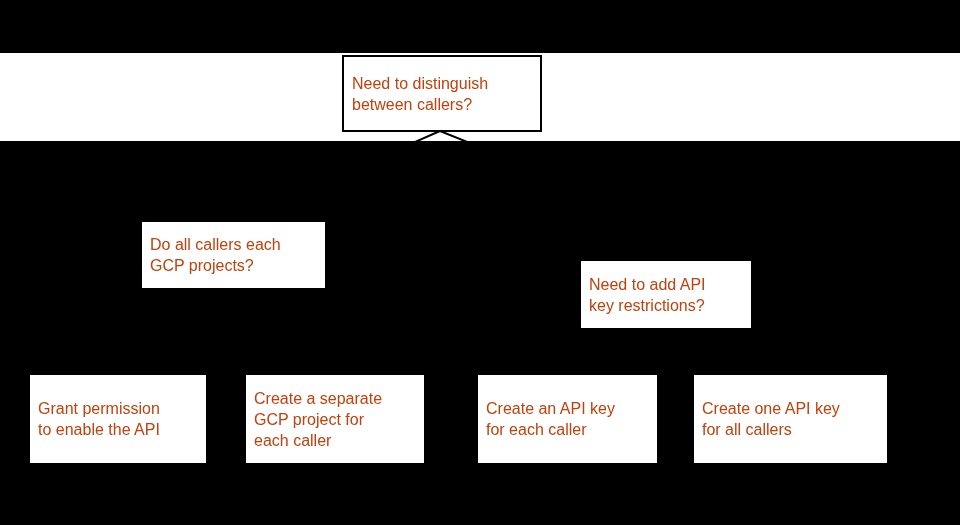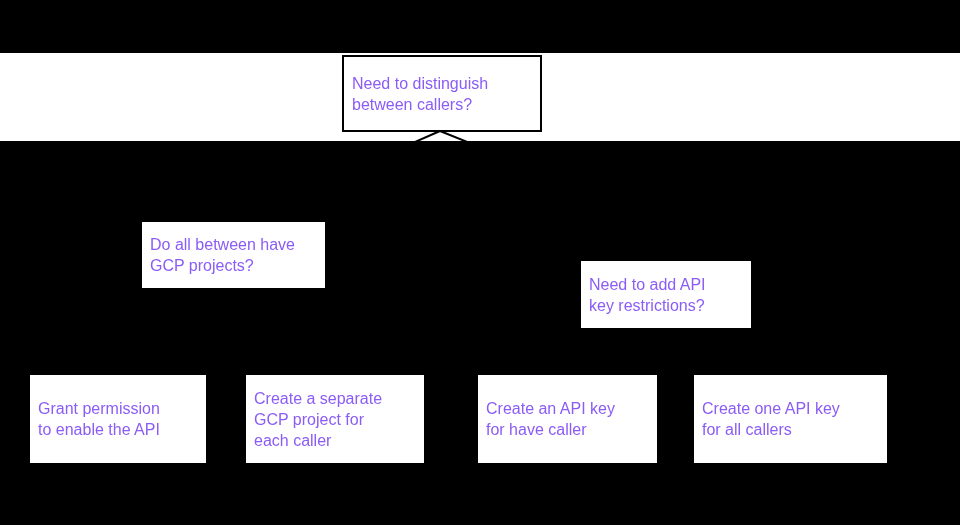--- a/index.html
+++ b/index.html
@@ -27,21 +27,21 @@
     position: absolute;
     left: 0;
     top: 53px;
     width: 960px;
     height: 88px;
     display: block;
   }
   .node {
     position: absolute;
     background: #ffffff;
-    color: #8b5cf6;
+    color: #c2410c;
     display: flex;
     align-items: center;
     box-sizing: border-box;
     padding: 0 6px 0 8px;
     font-size: 16px;
     line-height: 21px;
   }
   .node span {
     white-space: pre-line;
   }
@@ -70,21 +70,21 @@
     <line x1="440" y1="78" x2="233" y2="169" stroke="#000000" stroke-width="2"></line>
     <line x1="440" y1="78" x2="666" y2="169" stroke="#000000" stroke-width="2"></line>
   </svg>
 
   <div class="node node-root">
     <span>Need to distinguish
 between callers?</span>
   </div>
 
   <div class="node node-branch-left">
-    <span>Do all between have
+    <span>Do all callers each
 GCP projects?</span>
   </div>
 
   <div class="node node-branch-right">
     <span>Need to add API
 key restrictions?</span>
   </div>
 
   <div class="node node-leaf-1">
     <span>Grant permission
@@ -92,21 +92,21 @@
   </div>
 
   <div class="node node-leaf-2">
     <span>Create a separate
 GCP project for
 each caller</span>
   </div>
 
   <div class="node node-leaf-3">
     <span>Create an API key
-for have caller</span>
+for each caller</span>
   </div>
 
   <div class="node node-leaf-4">
     <span>Create one API key
 for all callers</span>
   </div>
 
 </div>
 
 </body></html>

